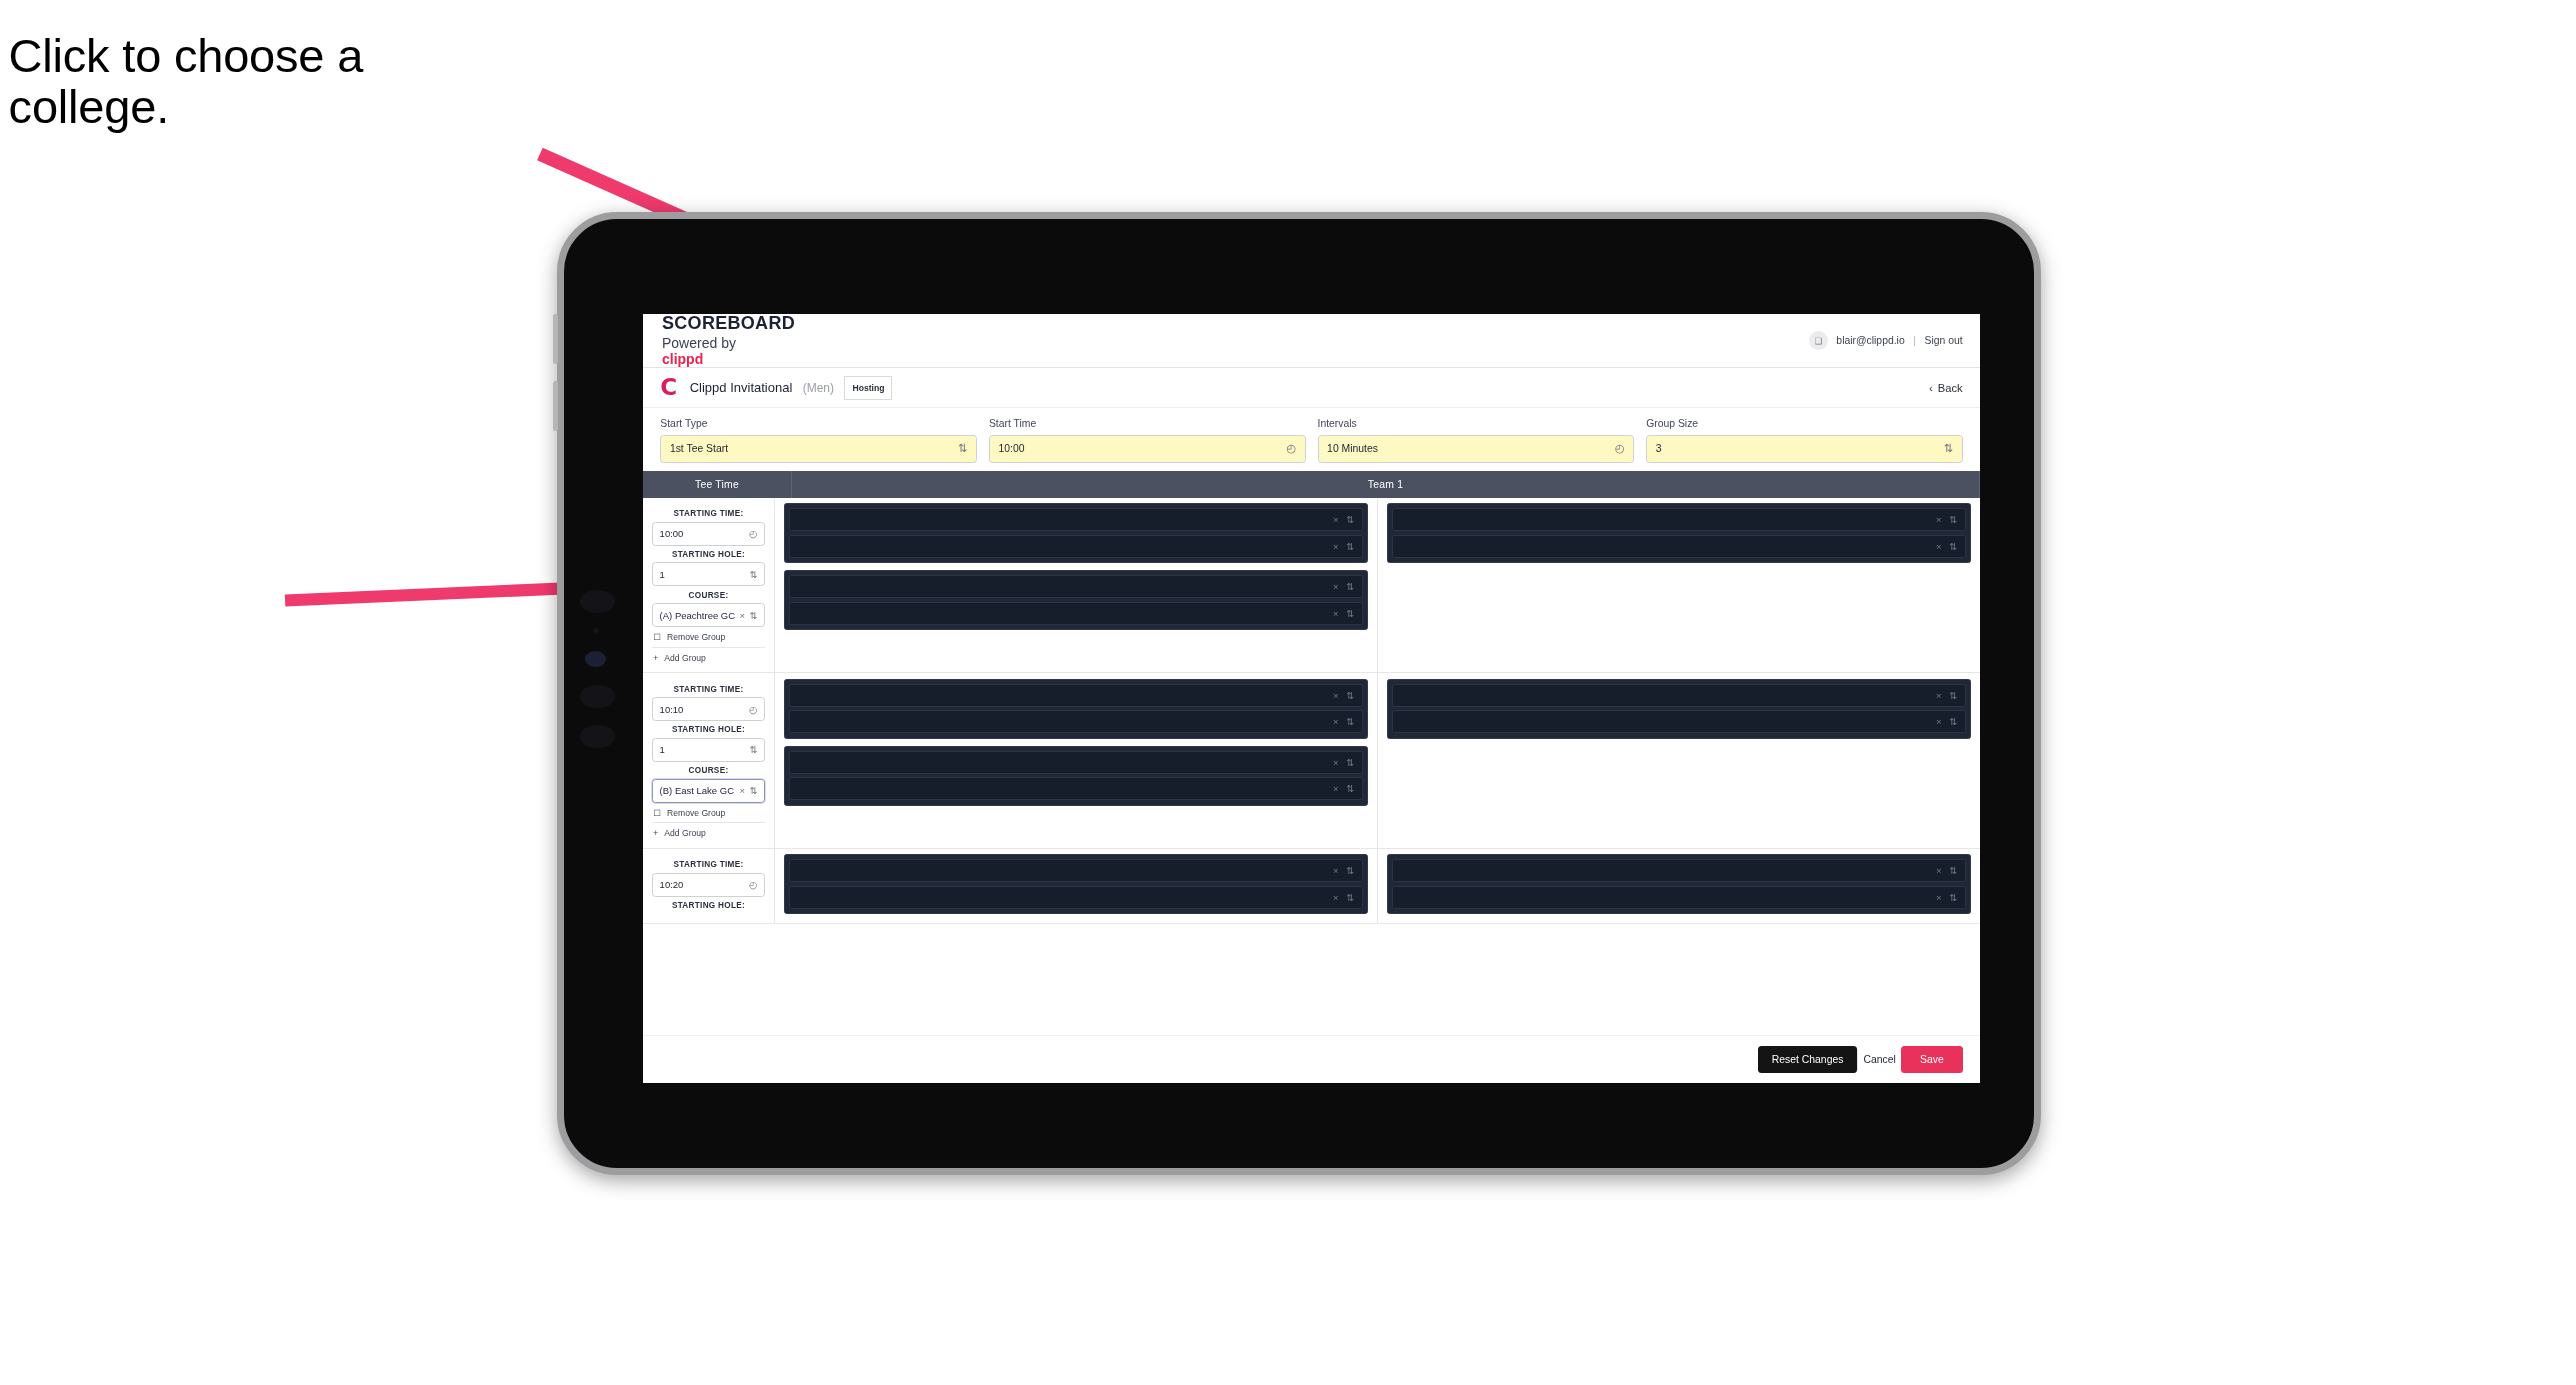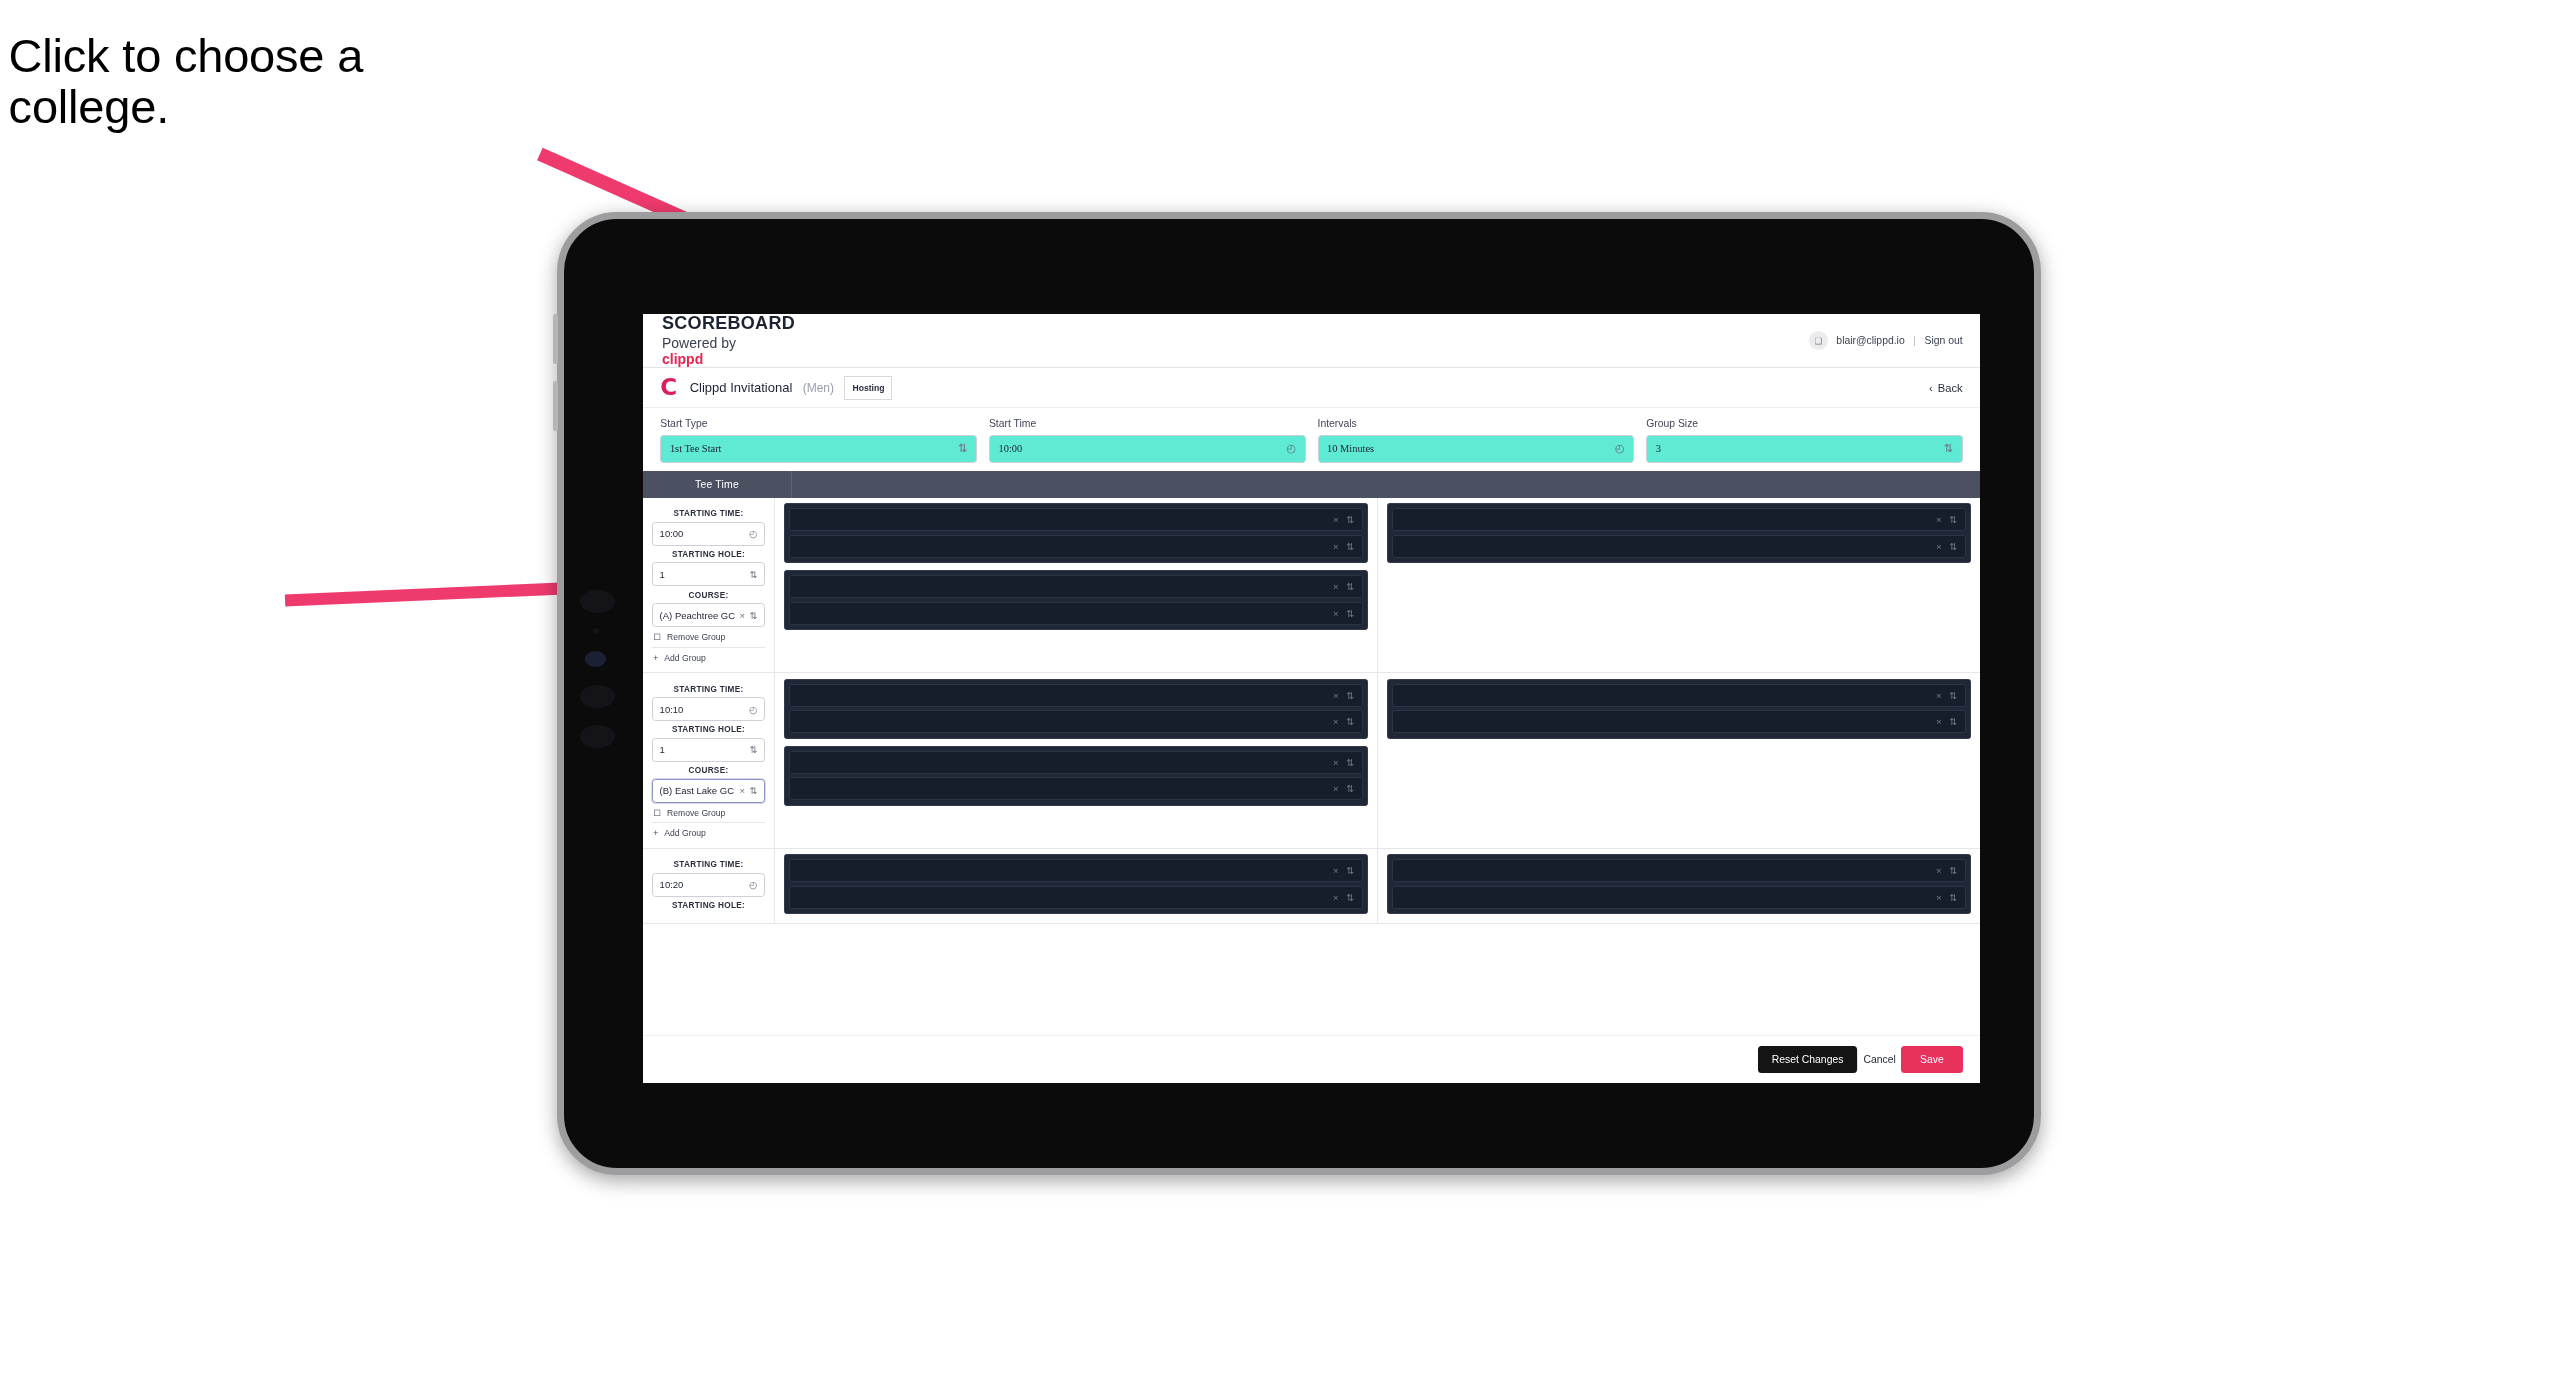--- a/index.html
+++ b/index.html
@@ -133,24 +133,24 @@
   
   .filters {
     display: flex; gap: 12px;
     padding: 10.4px 17.3px 8.6px 17.3px;
     flex: none;
   }
   .field { flex: 1; }
   .field-label { font-size: 10.4px; color: #42465a; margin-bottom: 5.2px; }
   .field-box {
     height: 28px; border: 0.9px solid #cfd0d6; border-radius: 3.5px;
-    background: #5eead4;
+    background: #fef9c3;
     display: flex; align-items: center;
     padding: 0 8.6px;
-    font-size: 10.4px; color: #1d2233; font-family: Liberation Serif, serif;
+    font-size: 10.4px; color: #1d2233;
   }
   .field-box .val { flex: 1; }
   .adorn { color: #6e7280; font-size: 11.2px; display:flex; align-items:center; }
 
   
   .thead {
     display: flex; background: #4c5162; color: #fff;
     flex: none;
   }
   .th {
@@ -309,20 +309,21 @@
           <div class="field-label">Group Size</div>
           <div class="field-box">
             <span class="val">3</span>
             <span class="adorn">⇅</span>
           </div>
         </div>
       </div>
 
       <div class="thead">
         <div class="th th-tee">Tee Time</div>
+        <div class="th th-team1">Team 1</div>
       </div>
 
       <div class="tbody" id="tbody">
           <div class="trow">
             <div class="cell-tee">
               <div class="sublabel">STARTING TIME:</div>
               <div class="minibox">
                 <span class="val">10:00</span>
                 <span class="ic">◴</span>
               </div>

